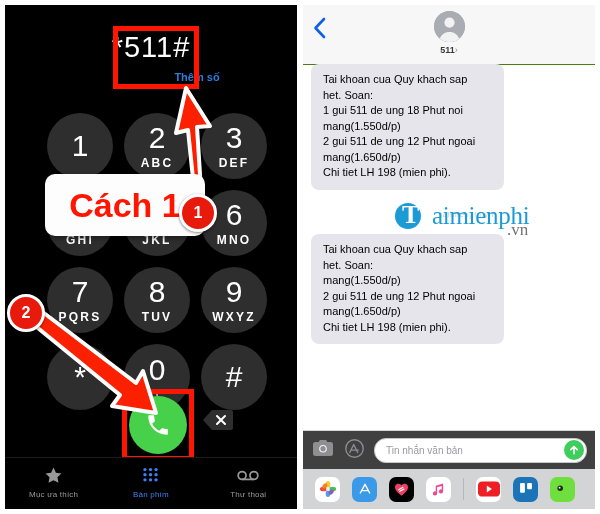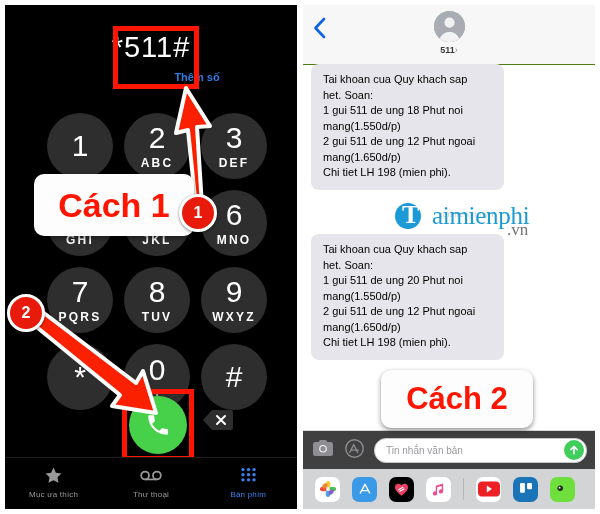--- a/index.html
+++ b/index.html
@@ -140,21 +140,21 @@
           display:flex;align-items:center;justify-content:center;position:relative;}
   .app-sep{width:1px;height:22px;background:#b6b7ba;margin-right:12px;flex:none;}
 
   
   .callout{
     position:absolute;background:#fdfdfd;border-radius:10px;
     box-shadow:0 2px 5px rgba(0,0,0,.45);
     display:flex;align-items:center;justify-content:center;
     color:#ff1500;font-weight:bold;
   }
-  .callout-1{left:34px;top:174px;width:160px;height:62px;font-size:34px;}
+  .callout-1{left:45px;top:174px;width:160px;height:62px;font-size:34px;}
   .callout-2{left:381px;top:370px;width:152px;height:58px;font-size:31px;}
 
   .marker{
     position:absolute;width:32px;height:32px;border-radius:50%;
     background:#e81a0c;border:3px solid #ffffff;
     display:flex;align-items:center;justify-content:center;
     color:#fff;font-size:16px;font-weight:bold;
     box-shadow:0 1px 3px rgba(0,0,0,.5);
   }
   .marker-1{left:179px;top:194px;}
@@ -239,49 +239,49 @@
     </div>
 
     <div class="tabbar">
       <div class="tab">
         <span class="ticon">
           <svg width="19" height="19" viewBox="0 0 24 24">
               <path fill="#9a9a9a" d="M12 2l3 6.5 7 .9-5 4.9 1.3 7L12 17.9 5.7 21.3 7 14.3 2 9.4l7-.9z"></path>
             </svg>
         </span>
         <span class="tlabel">Mục ưa thích</span>
-      </div>
-      <div class="tab">
-        <span class="ticon">
-          <svg width="22" height="19" viewBox="0 0 28 18">
-              <circle cx="6.5" cy="9" r="5" fill="none" stroke="#9a9a9a" stroke-width="2.2"></circle>
-              <circle cx="21.5" cy="9" r="5" fill="none" stroke="#9a9a9a" stroke-width="2.2"></circle>
-              <path stroke="#9a9a9a" stroke-width="2.2" d="M6.5 14h15"></path>
-            </svg>
-        </span>
-        <span class="tlabel">Thư thoại</span>
       </div>
       <div class="tab active">
         <span class="ticon">
           <svg width="19" height="19" viewBox="0 0 24 24">
             <g fill="#3b82f6">
               <circle cx="5" cy="4.5" r="2.1"></circle>
                 <circle cx="12" cy="4.5" r="2.1"></circle>
                 <circle cx="19" cy="4.5" r="2.1"></circle>
               <circle cx="5" cy="11" r="2.1"></circle>
                 <circle cx="12" cy="11" r="2.1"></circle>
                 <circle cx="19" cy="11" r="2.1"></circle>
               <circle cx="5" cy="17.5" r="2.1"></circle>
                 <circle cx="12" cy="17.5" r="2.1"></circle>
                 <circle cx="19" cy="17.5" r="2.1"></circle>
             </g>
           </svg>
         </span>
         <span class="tlabel">Bàn phím</span>
       </div>
+      <div class="tab">
+        <span class="ticon">
+          <svg width="22" height="19" viewBox="0 0 28 18">
+              <circle cx="6.5" cy="9" r="5" fill="none" stroke="#9a9a9a" stroke-width="2.2"></circle>
+              <circle cx="21.5" cy="9" r="5" fill="none" stroke="#9a9a9a" stroke-width="2.2"></circle>
+              <path stroke="#9a9a9a" stroke-width="2.2" d="M6.5 14h15"></path>
+            </svg>
+        </span>
+        <span class="tlabel">Thư thoại</span>
+      </div>
     </div>
   </div>
 
   <div class="msg-panel">
 
     <div class="msg-header">
       <div class="back-chevron">
         <svg width="13" height="22" viewBox="0 0 13 22">
           <path fill="none" stroke="#0b61e8" stroke-width="2.6" stroke-linecap="round" stroke-linejoin="round" d="M11 2L2.5 11 11 20"></path>
         </svg>
@@ -304,21 +304,20 @@
       <div class="line">1 gui 511 de ung 18 Phut noi</div>
       <div class="line">mang(1.550d/p)</div>
       <div class="line">2 gui 511 de ung 12 Phut ngoai</div>
       <div class="line">mang(1.650d/p)</div>
       <div class="line">Chi tiet LH 198 (mien phi).</div>
     </div>
 
     <div class="bubble" style="left:8px;top:229px;">
       <div class="line">Tai khoan cua Quy khach sap</div>
       <div class="line">het. Soan:</div>
-      <div class="line">1 gui 511 de ung 20 Phut noi</div>
       <div class="line">mang(1.550d/p)</div>
       <div class="line">2 gui 511 de ung 12 Phut ngoai</div>
       <div class="line">mang(1.650d/p)</div>
       <div class="line">Chi tiet LH 198 (mien phi).</div>
     </div>
 
     <div class="input-bar">
       <span class="cam-icon">
         <svg width="20" height="16" viewBox="0 0 24 19">
           <path fill="#8e8e93" d="M8.3 0h7.4l1.6 2.4H21a3 3 0 0 1 3 3V16a3 3 0 0 1-3 3H3a3 3 0 0 1-3-3V5.4a3 3 0 0 1 3-3h3.7z"></path>
@@ -411,23 +410,20 @@
     </g>
 
     <g>
       <path d="M36 307 L136 383 L143 371 L156 413 L112 406 L120 395 L28 320 Z" fill="#fb2000" stroke="#ffffff" stroke-width="4" stroke-linejoin="round"></path>
     </g>
   </svg>
 
   <div class="callout callout-1">
     <span>Cách 1</span>
   </div>
-  <div class="callout callout-2">
-    <span>Cách 2</span>
-  </div>
 
   <div class="marker marker-1">
     <span>1</span>
   </div>
   <div class="marker marker-2">
     <span>2</span>
   </div>
 
 </div>
 

